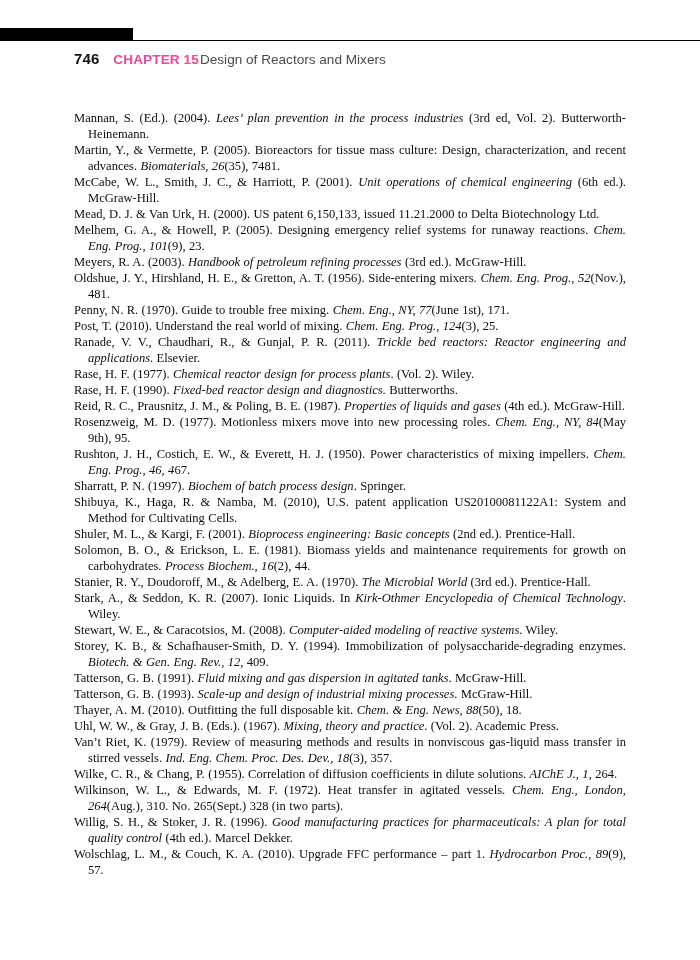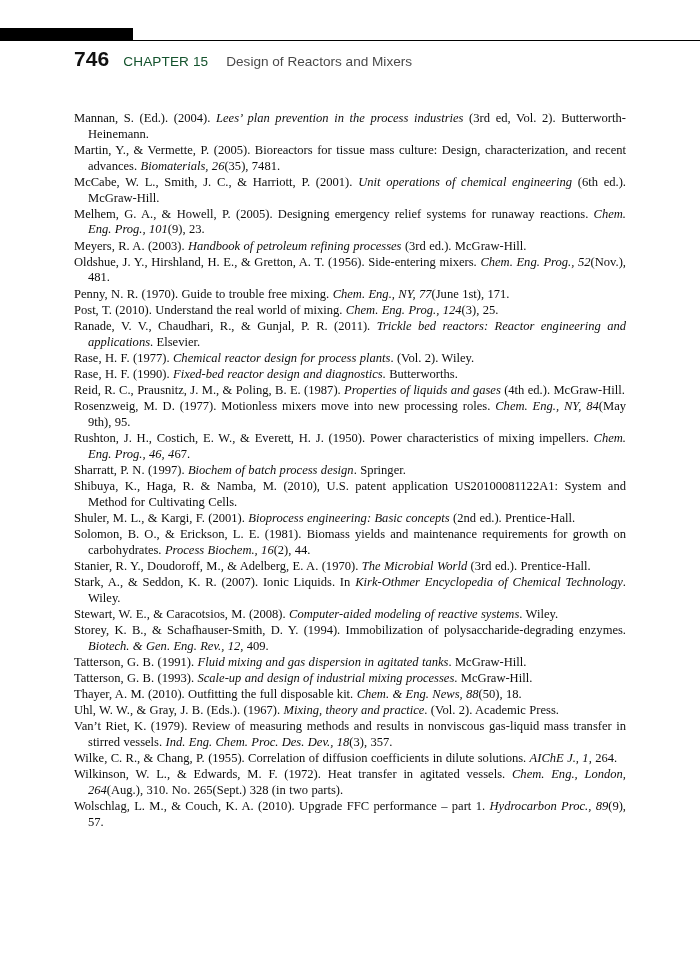--- a/index.html
+++ b/index.html
@@ -46,36 +46,36 @@
     left: 74px;
     top: 50px;
     width: 560px;
     font-family: "Liberation Sans", "DejaVu Sans", sans-serif;
     font-size: 14.5px;
     line-height: 18px;
     white-space: nowrap;
   }
   .running-head .folio {
     font-weight: bold;
-    font-size: 21px;
+    font-size: 15px;
     color: #111111;
     letter-spacing: 0.1px;
   }
   .running-head .chap-label {
-    font-weight: normal;
+    font-weight: bold;
     font-size: 13.6px;
-    color: #14532d;
+    color: #ec4899;
     margin-left: 14px;
     letter-spacing: 0.1px;
   }
   .running-head .chap-title {
     font-weight: normal;
     font-size: 13.6px;
     color: #4a4a4a;
-    margin-left: 18px;
+    margin-left: 1px;
   }
 
   
   .reflist {
     position: absolute;
     left: 74px;
     top: 111px;
     width: 552px;
   }
   .ref {
@@ -105,20 +105,21 @@
   </div>
 
   <div class="running-head">
     <span class="folio">746</span><span class="chap-label">CHAPTER 15</span><span class="chap-title">Design of Reactors and Mixers</span>
   </div>
 
   <div class="reflist">
       <p class="ref">Mannan, S. (Ed.). (2004). <i>Lees’ plan prevention in the process industries</i> (3rd ed, Vol. 2). Butterworth-Heinemann.</p>
       <p class="ref">Martin, Y., &amp; Vermette, P. (2005). Bioreactors for tissue mass culture: Design, characterization, and recent advances. <i>Biomaterials, 26</i>(35), 7481.</p>
       <p class="ref">McCabe, W. L., Smith, J. C., &amp; Harriott, P. (2001). <i>Unit operations of chemical engineering</i> (6th ed.). McGraw-Hill.</p>
+      <p class="ref">Mead, D. J. &amp; Van Urk, H. (2000). US patent 6,150,133, issued 11.21.2000 to Delta Biotechnology Ltd.</p>
       <p class="ref">Melhem, G. A., &amp; Howell, P. (2005). Designing emergency relief systems for runaway reactions. <i>Chem. Eng. Prog., 101</i>(9), 23.</p>
       <p class="ref">Meyers, R. A. (2003). <i>Handbook of petroleum refining processes</i> (3rd ed.). McGraw-Hill.</p>
       <p class="ref">Oldshue, J. Y., Hirshland, H. E., &amp; Gretton, A. T. (1956). Side-entering mixers. <i>Chem. Eng. Prog., 52</i>(Nov.), 481.</p>
       <p class="ref">Penny, N. R. (1970). Guide to trouble free mixing. <i>Chem. Eng., NY, 77</i>(June 1st), 171.</p>
       <p class="ref">Post, T. (2010). Understand the real world of mixing. <i>Chem. Eng. Prog., 124</i>(3), 25.</p>
       <p class="ref">Ranade, V. V., Chaudhari, R., &amp; Gunjal, P. R. (2011). <i>Trickle bed reactors: Reactor engineering and applications</i>. Elsevier.</p>
       <p class="ref">Rase, H. F. (1977). <i>Chemical reactor design for process plants</i>. (Vol. 2). Wiley.</p>
       <p class="ref">Rase, H. F. (1990). <i>Fixed-bed reactor design and diagnostics</i>. Butterworths.</p>
       <p class="ref">Reid, R. C., Prausnitz, J. M., &amp; Poling, B. E. (1987). <i>Properties of liquids and gases</i> (4th ed.). McGraw-Hill.</p>
       <p class="ref">Rosenzweig, M. D. (1977). Motionless mixers move into new processing roles. <i>Chem. Eng., NY, 84</i>(May 9th), 95.</p>
@@ -131,16 +132,17 @@
       <p class="ref">Stark, A., &amp; Seddon, K. R. (2007). Ionic Liquids. In <i>Kirk-Othmer Encyclopedia of Chemical Technology</i>. Wiley.</p>
       <p class="ref">Stewart, W. E., &amp; Caracotsios, M. (2008). <i>Computer-aided modeling of reactive systems</i>. Wiley.</p>
       <p class="ref">Storey, K. B., &amp; Schafhauser-Smith, D. Y. (1994). Immobilization of polysaccharide-degrading enzymes. <i>Biotech. &amp; Gen. Eng. Rev., 12</i>, 409.</p>
       <p class="ref">Tatterson, G. B. (1991). <i>Fluid mixing and gas dispersion in agitated tanks</i>. McGraw-Hill.</p>
       <p class="ref">Tatterson, G. B. (1993). <i>Scale-up and design of industrial mixing processes</i>. McGraw-Hill.</p>
       <p class="ref">Thayer, A. M. (2010). Outfitting the full disposable kit. <i>Chem. &amp; Eng. News, 88</i>(50), 18.</p>
       <p class="ref">Uhl, W. W., &amp; Gray, J. B. (Eds.). (1967). <i>Mixing, theory and practice</i>. (Vol. 2). Academic Press.</p>
       <p class="ref">Van’t Riet, K. (1979). Review of measuring methods and results in nonviscous gas-liquid mass transfer in stirred vessels. <i>Ind. Eng. Chem. Proc. Des. Dev., 18</i>(3), 357.</p>
       <p class="ref">Wilke, C. R., &amp; Chang, P. (1955). Correlation of diffusion coefficients in dilute solutions. <i>AIChE J., 1</i>, 264.</p>
       <p class="ref">Wilkinson, W. L., &amp; Edwards, M. F. (1972). Heat transfer in agitated vessels. <i>Chem. Eng., London, 264</i>(Aug.), 310. No. 265(Sept.) 328 (in two parts).</p>
+      <p class="ref">Willig, S. H., &amp; Stoker, J. R. (1996). <i>Good manufacturing practices for pharmaceuticals: A plan for total quality control</i> (4th ed.). Marcel Dekker.</p>
       <p class="ref">Wolschlag, L. M., &amp; Couch, K. A. (2010). Upgrade FFC performance – part 1. <i>Hydrocarbon Proc., 89</i>(9), 57.</p>
     </div>
 
 </div>
 
 </body></html>

